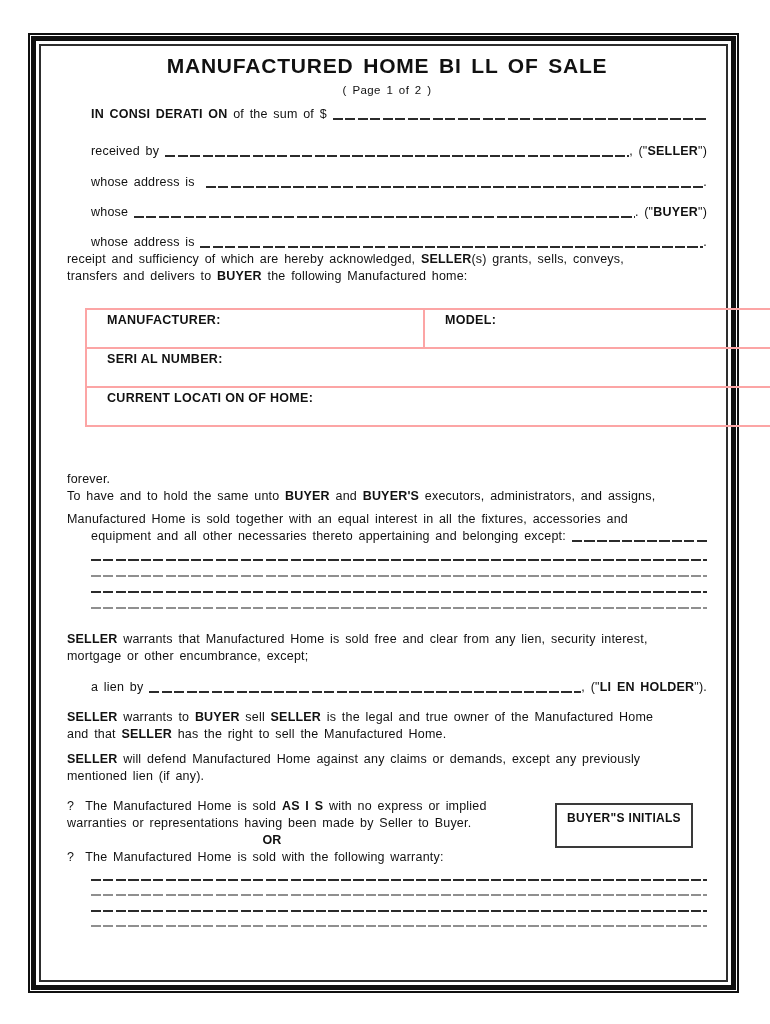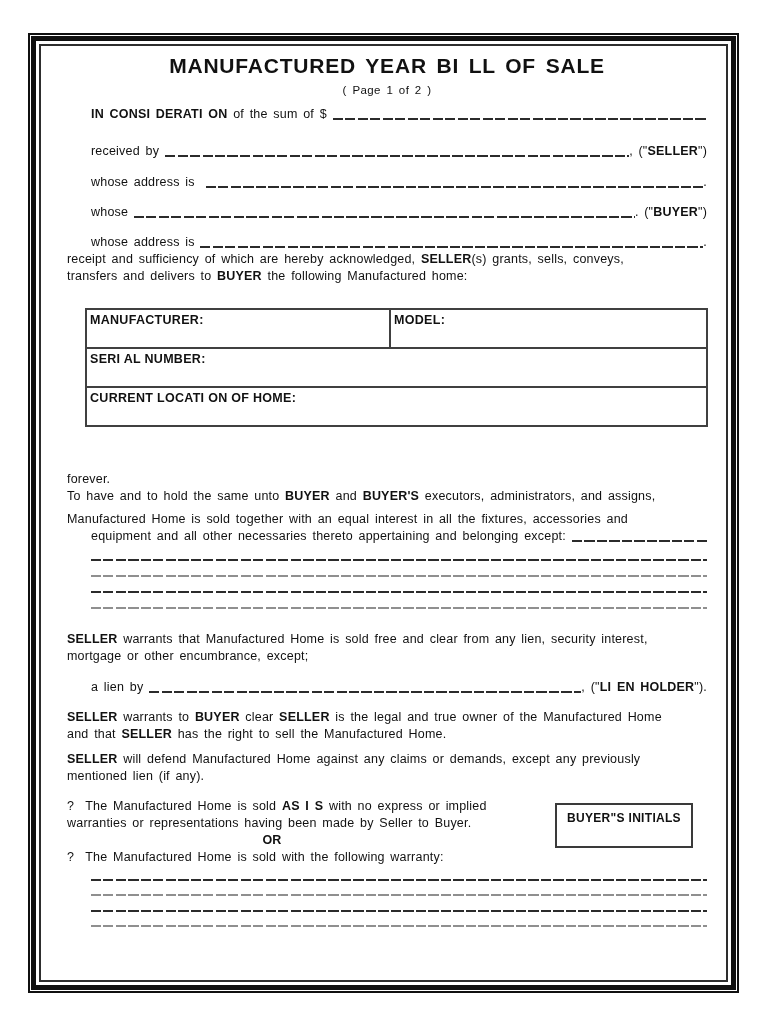--- a/index.html
+++ b/index.html
@@ -28,41 +28,41 @@
   .lh16 .tline{height:16px;}
   .lh15 .tline{height:15.5px;}
   
   .fill{flex:1 1 auto;align-self:flex-end;height:2px;margin-bottom:3px;color:#2b2b2b;
     background-image:repeating-linear-gradient(90deg, currentColor 0 10px, transparent 10px 12.5px);}
   .fill.light{color:#8f8f8f;}
   .or{width:410px;}
   
   .home-table{position:absolute;left:18px;top:266px;border-collapse:collapse;
     width:605px;table-layout:fixed;}
-  .home-table td{border:2px solid #404040;height:31px;padding:3px 3px;
+  .home-table td{border:2px solid #fca5a5;height:31px;padding:3px 20px;
     font-weight:bold;font-size:12.5px;letter-spacing:0.3px;vertical-align:top;}
   .col-l{width:296px;} .col-r{width:309px;}
   
   .initials-box{position:absolute;left:488px;top:761px;width:138px;height:45px;
     border:2px solid #3a3a3a;box-sizing:border-box;text-align:center;}
   .initials-box span{display:inline-block;margin-top:6px;font-weight:bold;
     font-size:12px;letter-spacing:0.3px;}
 </style>
 </head>
 <body>
 
 <div class="frame-outer">
   <div class="frame-mid">
     <div class="frame-inner"></div>
   </div>
 </div>
 
 <div class="content">
 
-  <div class="block doc-title">MANUFACTURED YEAR BI LL OF SALE</div>
+  <div class="block doc-title">MANUFACTURED HOME BI LL OF SALE</div>
   <div class="block doc-sub">( Page 1 of 2 )</div>
 
   <div class="block" style="top:64px">
       <div class="tline f"><span class="b">IN CONSI DERATI ON</span><span class="t"> of the sum of $ </span><span class="fill"></span></div>
     </div>
   <div class="block" style="top:101px">
       <div class="tline f"><span class="t">received by </span><span class="fill"></span><span class="t">, ("</span><span class="b">SELLER</span><span class="t">")</span></div>
     </div>
   <div class="block" style="top:132px">
       <div class="tline f"><span class="t">whose address is  </span><span class="fill"></span><span class="t">.</span></div>
@@ -106,21 +106,21 @@
       <div class="tline f"><span class="fill light"></span></div>
     </div>
   <div class="block" style="top:589px">
       <div class="tline s"><span class="b">SELLER</span><span class="t"> warrants that Manufactured Home is sold free and clear from any lien, security interest,</span></div>
       <div class="tline s"><span class="t">mortgage or other encumbrance, except;</span></div>
     </div>
   <div class="block" style="top:637px">
       <div class="tline f"><span class="t">a lien by </span><span class="fill"></span><span class="t">, ("</span><span class="b">LI EN HOLDER</span><span class="t">").</span></div>
     </div>
   <div class="block" style="top:667px">
-      <div class="tline s"><span class="b">SELLER</span><span class="t"> warrants to </span><span class="b">BUYER</span><span class="t"> clear </span><span class="b">SELLER</span><span class="t"> is the legal and true owner of the Manufactured Home</span></div>
+      <div class="tline s"><span class="b">SELLER</span><span class="t"> warrants to </span><span class="b">BUYER</span><span class="t"> sell </span><span class="b">SELLER</span><span class="t"> is the legal and true owner of the Manufactured Home</span></div>
       <div class="tline s"><span class="t">and that </span><span class="b">SELLER</span><span class="t"> has the right to sell the Manufactured Home.</span></div>
     </div>
   <div class="block" style="top:709px">
       <div class="tline s"><span class="b">SELLER</span><span class="t"> will defend Manufactured Home against any claims or demands, except any previously</span></div>
       <div class="tline s"><span class="t">mentioned lien (if any).</span></div>
     </div>
   <div class="block" style="top:756px;width:470px">
       <div class="tline s"><span class="t">?  The Manufactured Home is sold </span><span class="b">AS I S</span><span class="t"> with no express or implied</span></div>
       <div class="tline s"><span class="t">warranties or representations having been made by Seller to Buyer.</span></div>
       <div class="tline s or" style="text-align: center;"><span class="b">OR</span></div>

